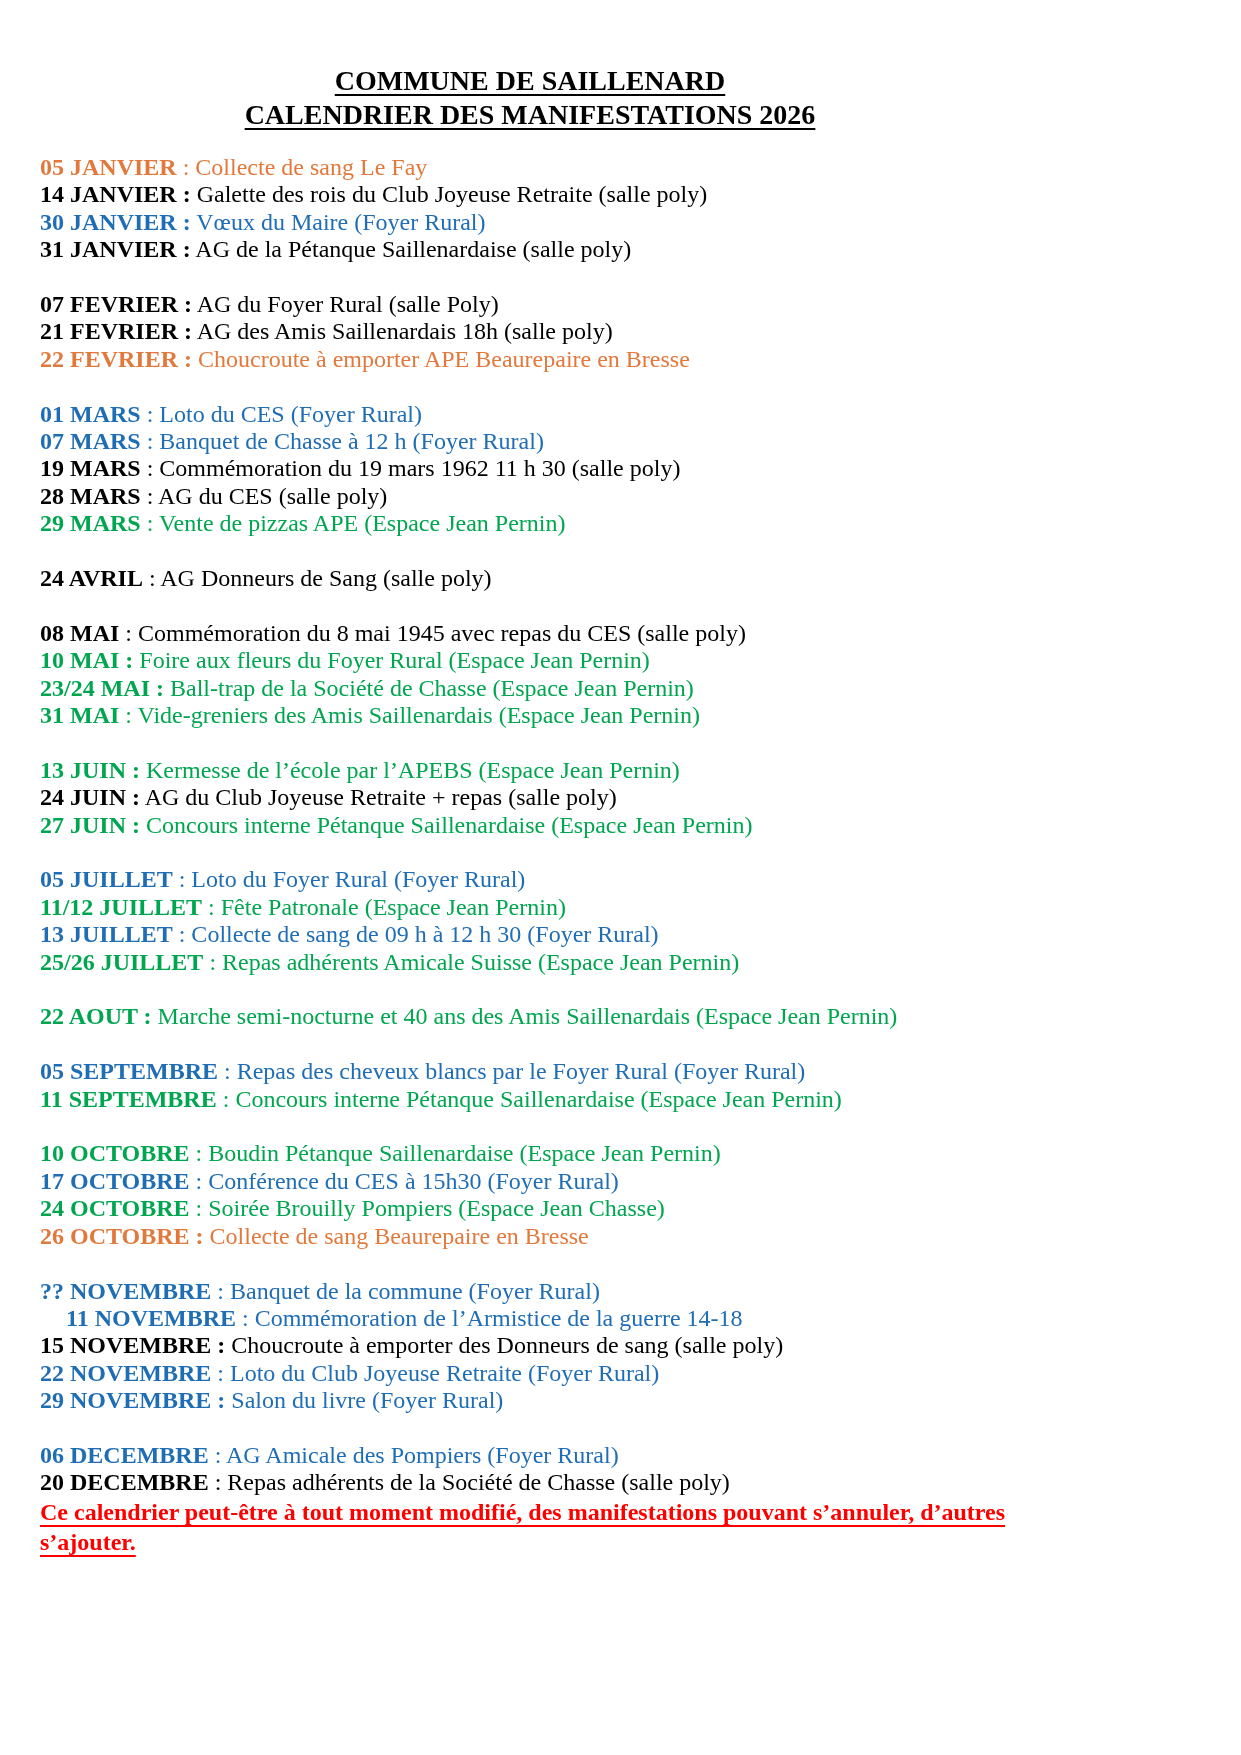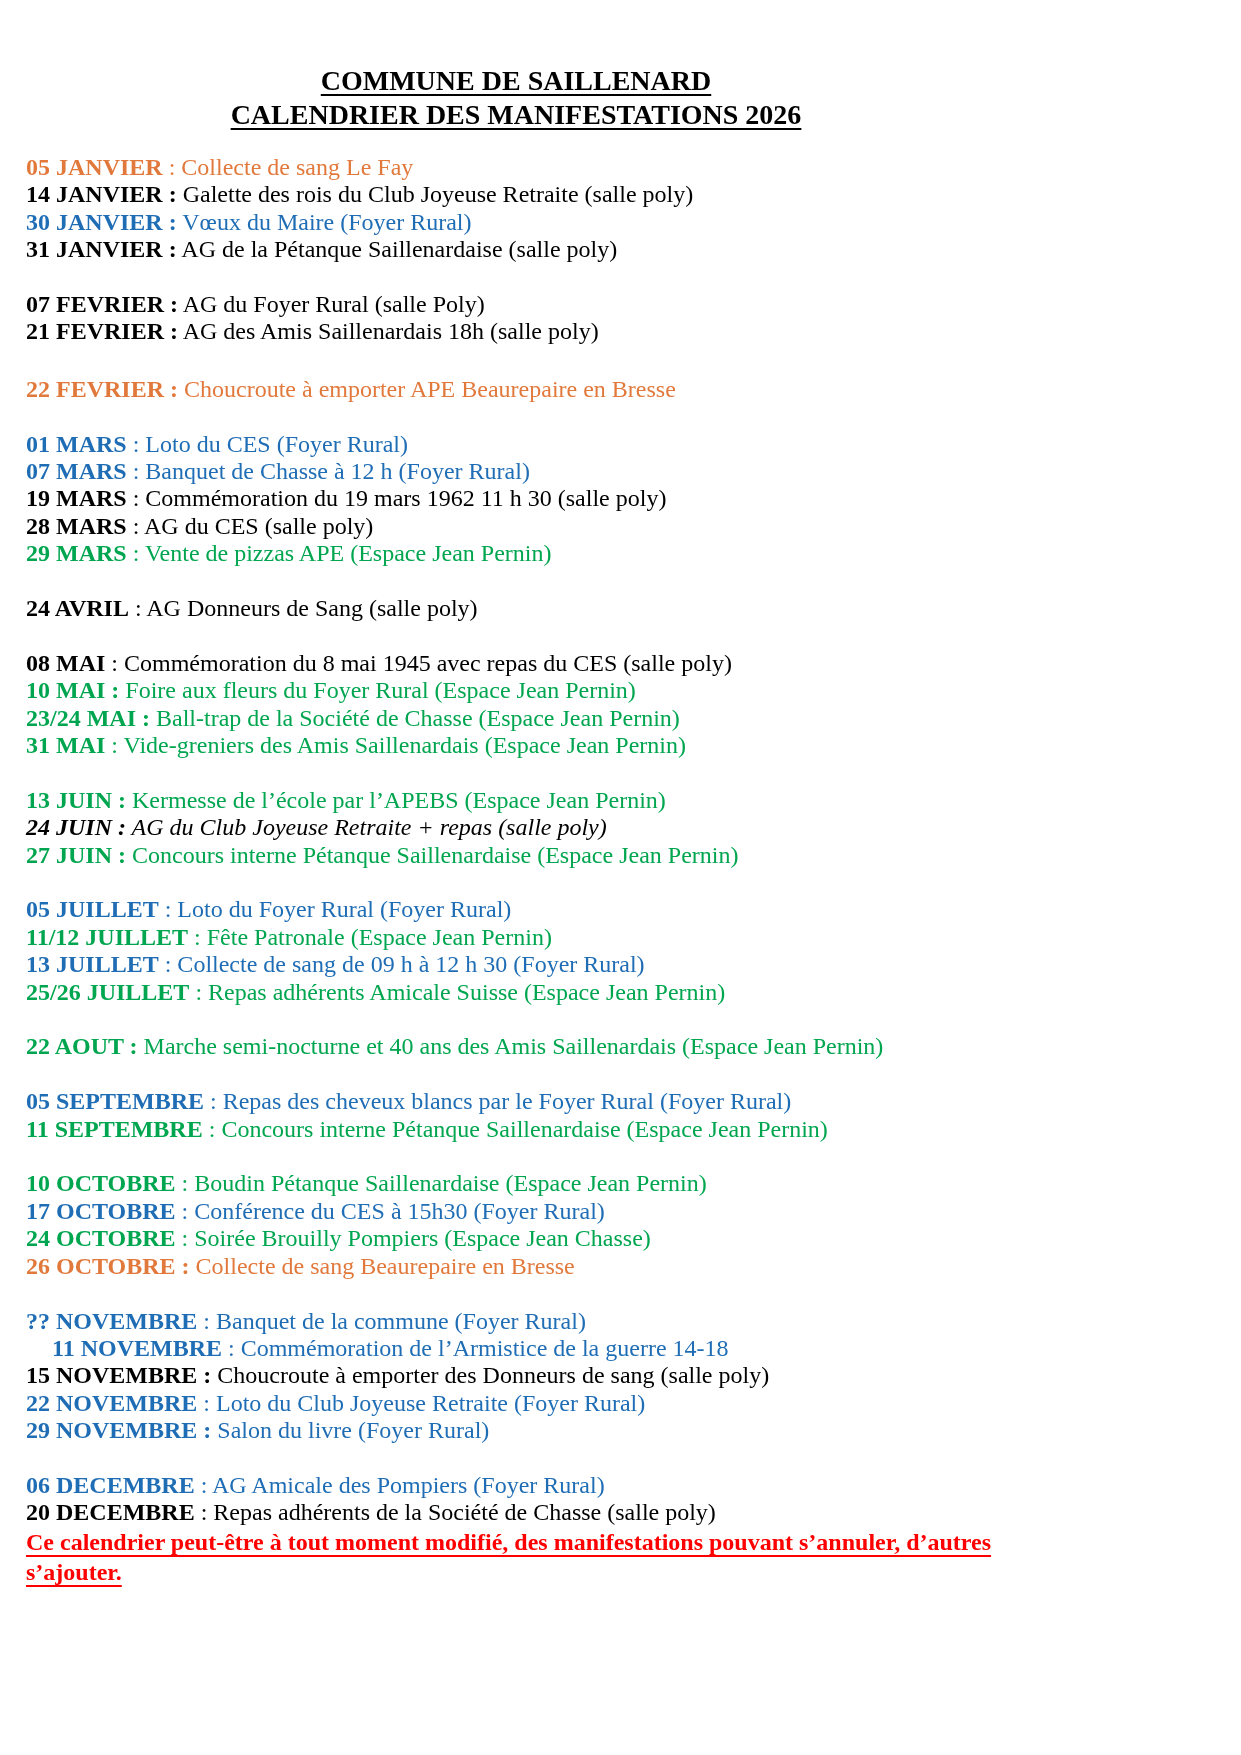--- a/index.html
+++ b/index.html
@@ -2,21 +2,21 @@
 <html lang="fr"><head>
 <meta charset="utf-8">
 <style>
   html, body { margin: 0; padding: 0; background: #ffffff; }
   .page {
     position: relative;
     width: 1110px;
     height: 1755px;
     background: #ffffff;
     box-sizing: border-box;
-    padding: 64px 70px 0 26px;
+    padding: 64px 70px 0 40px;
     overflow: hidden;
     font-family: "Liberation Serif", "DejaVu Serif", serif;
     color: #000000;
   }
   .title-block {
     width: 980px;
     text-align: center;
     font-weight: bold;
     font-size: 28px;
     line-height: 34px;
@@ -59,41 +59,41 @@
   <div class="events">
       <div class="month-group">
         <p class="event-line" style="color: rgb(226, 121, 60);"><b>05 JANVIER</b><span> : Collecte de sang Le Fay</span></p>
         <p class="event-line" style="color: rgb(0, 0, 0);"><b>14 JANVIER :</b><span> Galette des rois du Club Joyeuse Retraite (salle poly)</span></p>
         <p class="event-line" style="color: rgb(31, 109, 181);"><b>30 JANVIER :</b><span> Vœux du Maire (Foyer Rural)</span></p>
         <p class="event-line" style="color: rgb(0, 0, 0);"><b>31 JANVIER :</b><span> AG de la Pétanque Saillenardaise (salle poly)</span></p>
       </div>
       <div class="month-group">
         <p class="event-line" style="color: rgb(0, 0, 0);"><b>07 FEVRIER :</b><span> AG du Foyer Rural (salle Poly)</span></p>
         <p class="event-line" style="color: rgb(0, 0, 0);"><b>21 FEVRIER :</b><span> AG des Amis Saillenardais 18h (salle poly)</span></p>
-        <p class="event-line" style="color: rgb(226, 121, 60); margin-top: 30px;"><b>22 FEVRIER :</b><span> Choucroute à emporter APE Beaurepaire en Bresse</span></p>
+        <p class="event-line" style="color: rgb(226, 121, 60);"><b>22 FEVRIER :</b><span> Choucroute à emporter APE Beaurepaire en Bresse</span></p>
       </div>
       <div class="month-group">
         <p class="event-line" style="color: rgb(31, 109, 181);"><b>01 MARS</b><span> : Loto du CES (Foyer Rural)</span></p>
         <p class="event-line" style="color: rgb(31, 109, 181);"><b>07 MARS</b><span> : Banquet de Chasse à 12 h (Foyer Rural)</span></p>
         <p class="event-line" style="color: rgb(0, 0, 0);"><b>19 MARS</b><span> : Commémoration du 19 mars 1962 11 h 30 (salle poly)</span></p>
         <p class="event-line" style="color: rgb(0, 0, 0);"><b>28 MARS</b><span> : AG du CES (salle poly)</span></p>
         <p class="event-line" style="color: rgb(0, 166, 79);"><b>29 MARS</b><span> : Vente de pizzas APE (Espace Jean Pernin)</span></p>
       </div>
       <div class="month-group">
         <p class="event-line" style="color: rgb(0, 0, 0);"><b>24 AVRIL</b><span> : AG Donneurs de Sang (salle poly)</span></p>
       </div>
       <div class="month-group">
         <p class="event-line" style="color: rgb(0, 0, 0);"><b>08 MAI</b><span> : Commémoration du 8 mai 1945 avec repas du CES (salle poly)</span></p>
         <p class="event-line" style="color: rgb(0, 166, 79);"><b>10 MAI :</b><span> Foire aux fleurs du Foyer Rural (Espace Jean Pernin)</span></p>
         <p class="event-line" style="color: rgb(0, 166, 79);"><b>23/24 MAI :</b><span> Ball-trap de la Société de Chasse (Espace Jean Pernin)</span></p>
         <p class="event-line" style="color: rgb(0, 166, 79);"><b>31 MAI</b><span> : Vide-greniers des Amis Saillenardais (Espace Jean Pernin)</span></p>
       </div>
       <div class="month-group">
         <p class="event-line" style="color: rgb(0, 166, 79);"><b>13 JUIN :</b><span> Kermesse de l’école par l’APEBS (Espace Jean Pernin)</span></p>
-        <p class="event-line" style="color: rgb(0, 0, 0); font-style: italic;"><b>24 JUIN :</b><span> AG du Club Joyeuse Retraite + repas (salle poly)</span></p>
+        <p class="event-line" style="color: rgb(0, 0, 0);"><b>24 JUIN :</b><span> AG du Club Joyeuse Retraite + repas (salle poly)</span></p>
         <p class="event-line" style="color: rgb(0, 166, 79);"><b>27 JUIN :</b><span> Concours interne Pétanque Saillenardaise (Espace Jean Pernin)</span></p>
       </div>
       <div class="month-group">
         <p class="event-line" style="color: rgb(31, 109, 181);"><b>05 JUILLET</b><span> : Loto du Foyer Rural (Foyer Rural)</span></p>
         <p class="event-line" style="color: rgb(0, 166, 79);"><b>11/12 JUILLET</b><span> : Fête Patronale (Espace Jean Pernin)</span></p>
         <p class="event-line" style="color: rgb(31, 109, 181);"><b>13 JUILLET</b><span> : Collecte de sang de 09 h à 12 h 30 (Foyer Rural)</span></p>
         <p class="event-line" style="color: rgb(0, 166, 79);"><b>25/26 JUILLET</b><span> : Repas adhérents Amicale Suisse (Espace Jean Pernin)</span></p>
       </div>
       <div class="month-group">
         <p class="event-line" style="color: rgb(0, 166, 79);"><b>22 AOUT :</b><span> Marche semi-nocturne et 40 ans des Amis Saillenardais (Espace Jean Pernin)</span></p>

